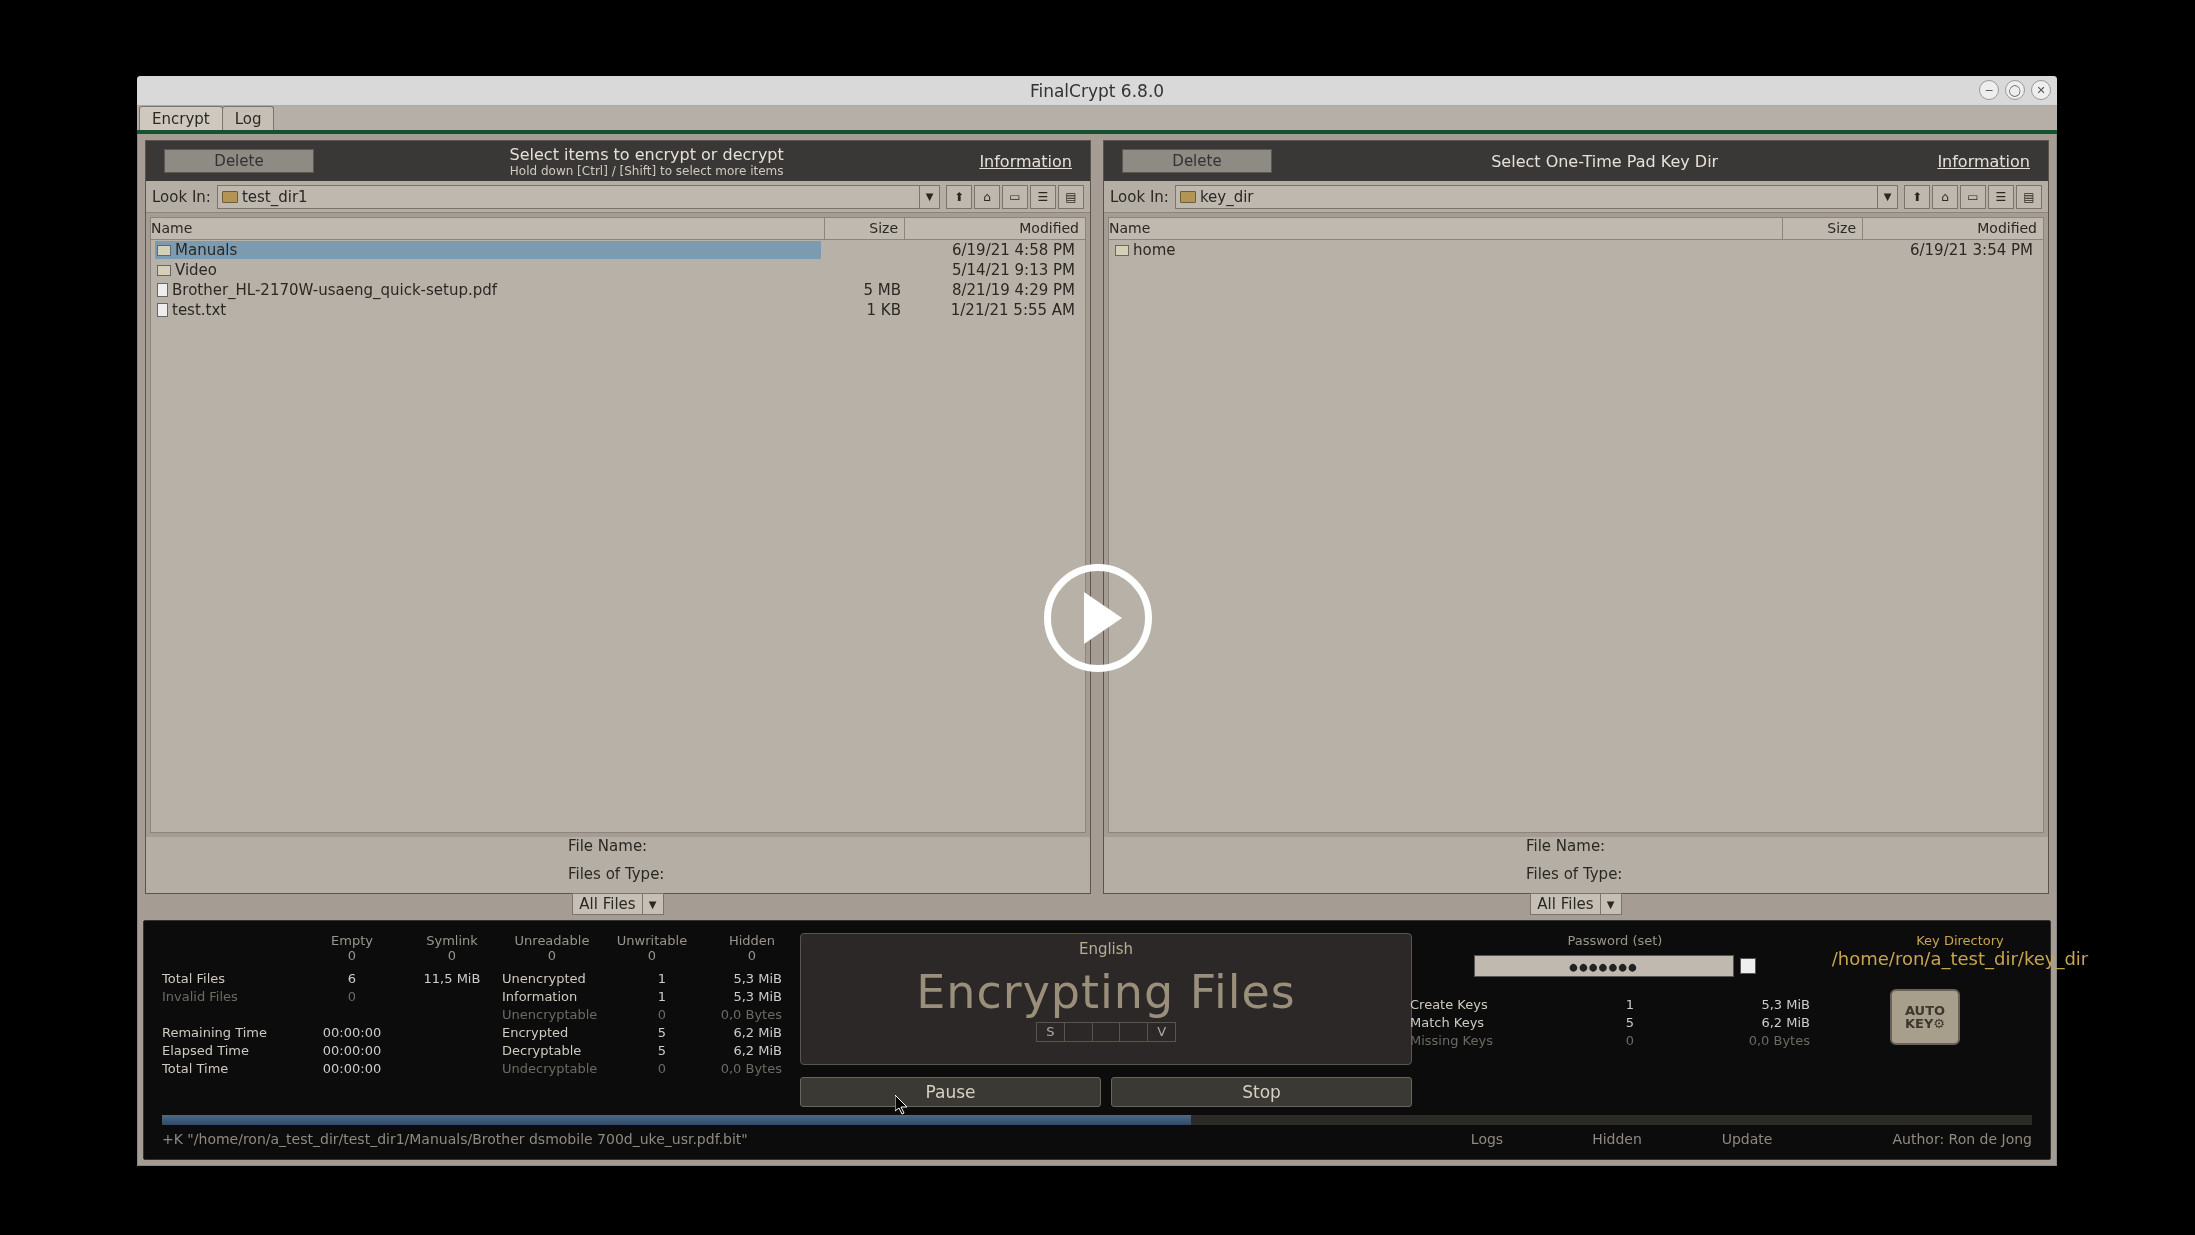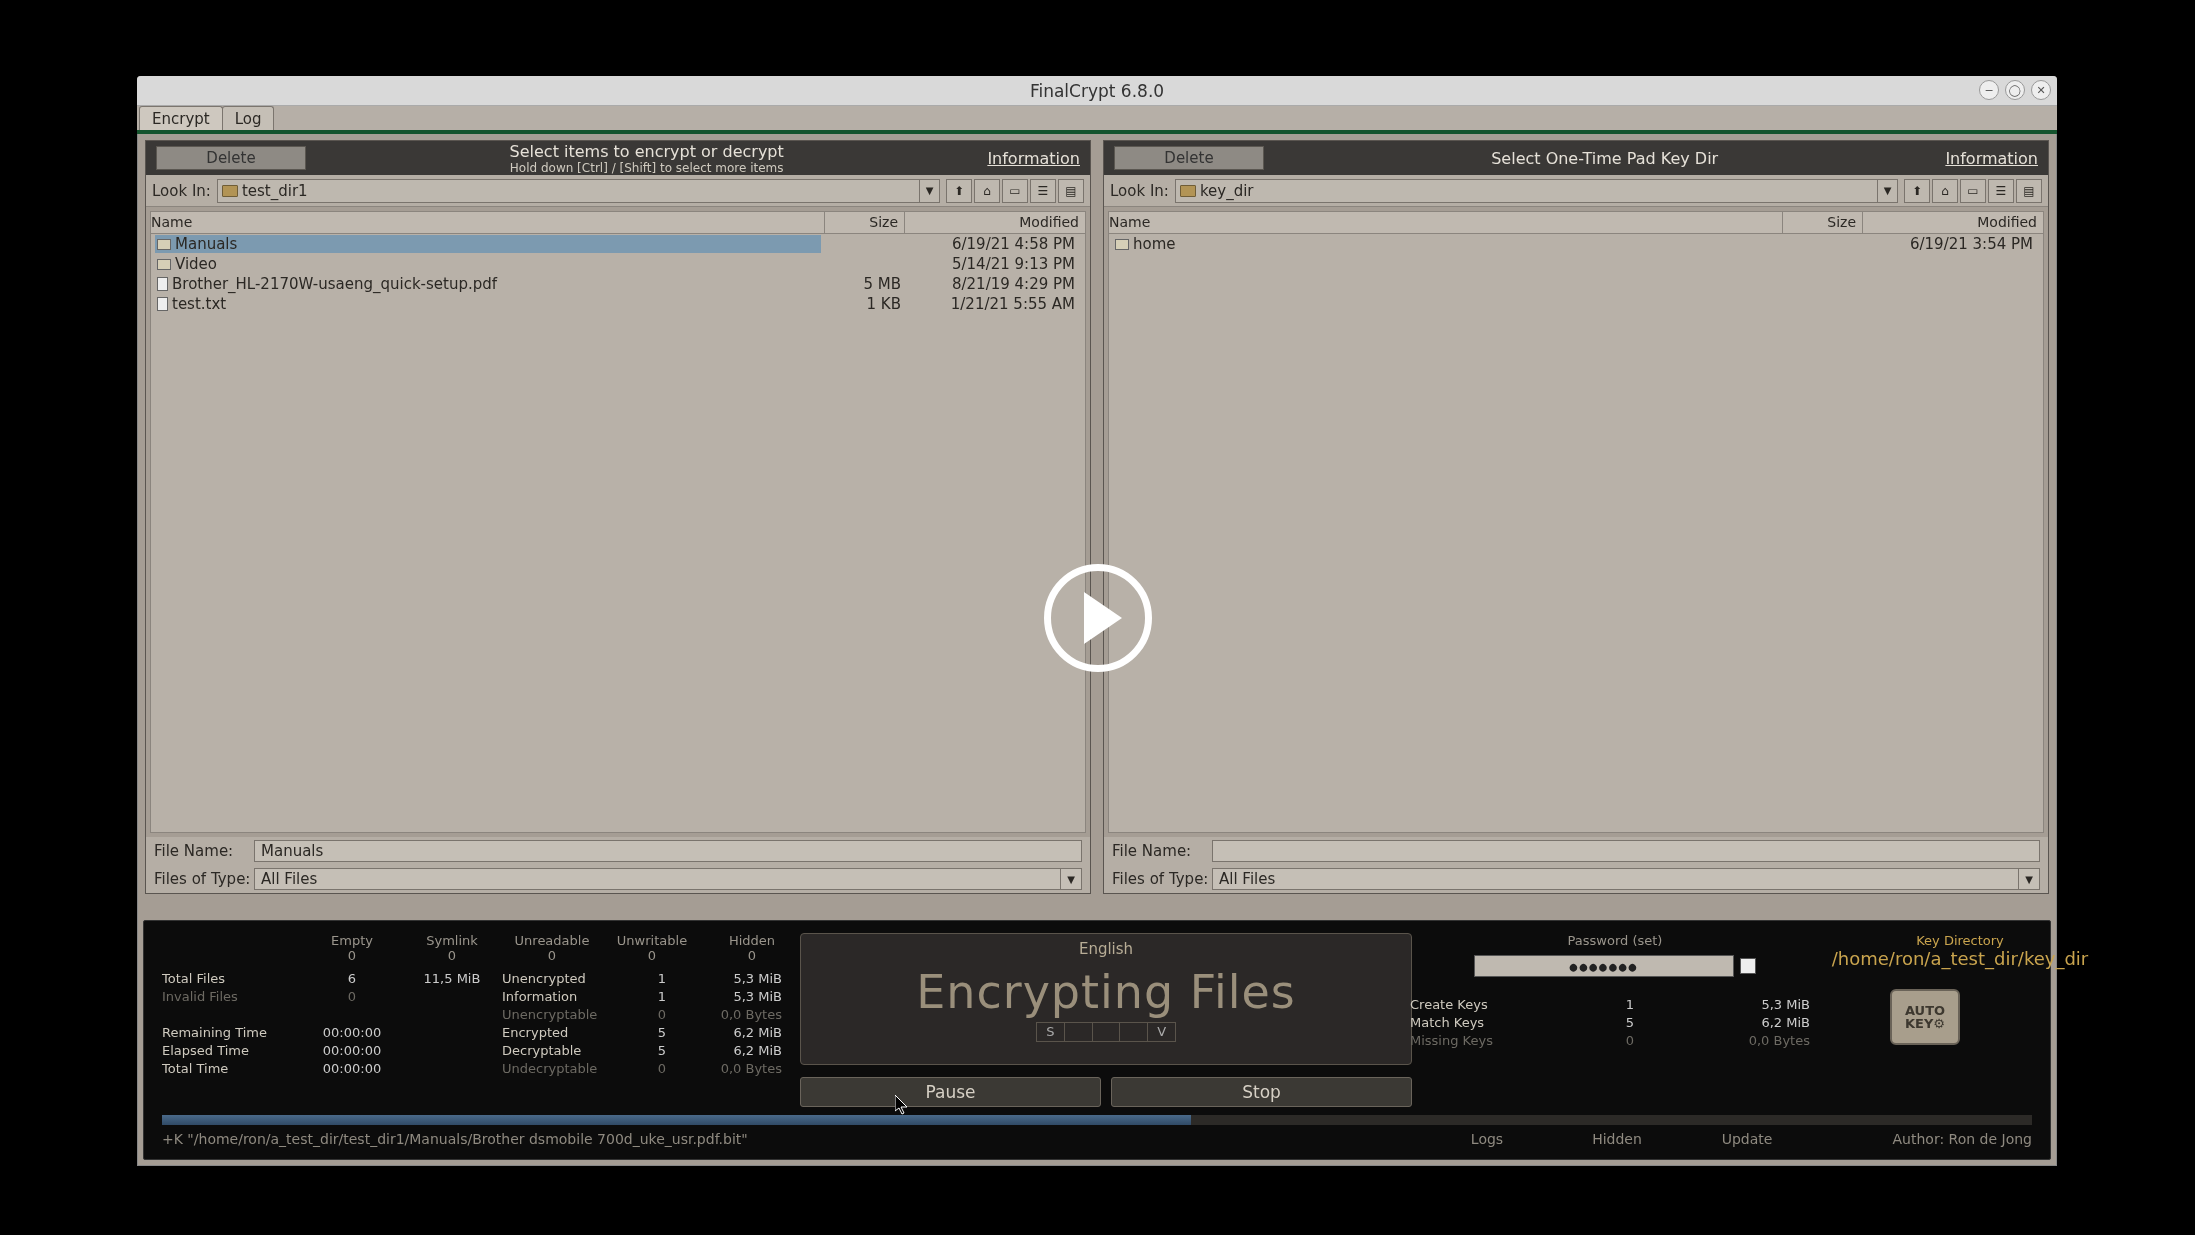--- a/index.html
+++ b/index.html
@@ -38,22 +38,22 @@
     display:flex;align-items:center;justify-content:center;font-size:11px;color:#555;}
   
   .tabstrip{height:28px;background:var(--tab-bg);display:flex;align-items:flex-end;gap:0;padding:0 2px;
     border-bottom:4px solid #14532d;}
   .tab{height:24px;padding:3px 12px 0;background:#c5bfb6;border:1px solid #7b756e;border-bottom:none;
     font-size:15px;border-radius:3px 3px 0 0;margin-right:-1px;}
   .tab.active{background:#cec8bf;}
   
   .twin{display:flex;gap:12px;padding:6px 8px 0;height:760px;}
   .panel{flex:1;display:flex;flex-direction:column;border:1px solid #5a5550;}
-  .panel-hdr{height:34px;background:var(--panel-header);display:flex;align-items:center;gap:12px;
-    padding:0 10px;color:#e6e1d8;}
+  .panel-hdr{height:40px;background:var(--panel-header);display:flex;align-items:center;gap:12px;
+    padding:0 18px;color:#e6e1d8;}
   .delbtn{width:150px;height:24px;background:var(--btn-grey);border:1px solid #5b5751;color:#333;
     display:flex;align-items:center;justify-content:center;font-size:15px;}
   .panel-title{flex:1;text-align:center;font-size:16px;}
   .info-link{color:#e6e1d8;text-decoration:underline;font-size:16px;}
   
   .lookin{height:32px;background:var(--panel-inner);display:flex;align-items:center;gap:6px;
     padding:0 6px;border-bottom:1px solid #8b857e;}
   .lookin-lbl{font-size:15px;white-space:nowrap;}
   .lookin-field{flex:1;height:24px;background:#beb8af;border:1px solid #7a746d;display:flex;align-items:center;
     padding:0 4px;gap:4px;font-size:15px;}
@@ -70,22 +70,22 @@
   .col-size{width:80px;text-align:right;padding:2px 6px;border-right:1px solid #8b857e;}
   .col-mod{width:180px;text-align:right;padding:2px 6px;}
   .file-row{display:flex;height:20px;font-size:15px;padding:0 4px;align-items:center;}
   .file-row.sel .fname{background:#7c9ab0;}
   .fname{flex:1;display:flex;align-items:center;gap:4px;padding:0 2px;}
   .fsize{width:80px;text-align:right;}
   .fmod{width:180px;text-align:right;padding-right:6px;}
   .file-ico{width:14px;height:11px;border:1px solid #666;display:inline-block;background:#d6cfb7;}
   .doc-ico{width:11px;height:14px;border:1px solid #666;display:inline-block;background:#eee;}
   
-  .field-row{height:28px;background:var(--panel-inner);display:flex;align-items:center;
-    padding:0 8px;}
+  .field-row{height:28px;background:var(--panel-inner);display:flex;align-items:center;gap:10px;
+    padding:0 8px;flex-direction:column;}
   .field-row label{font-size:15px;min-width:100px;}
   .txtfield{flex:1;height:22px;background:#c5bfb6;border:1px solid #7a746d;padding:0 6px;font-size:15px;
     display:flex;align-items:center;}
   .combo{display:flex;flex:1;}
   .combo .txtfield{border-right:none;}
   .combo-arrow{width:22px;height:22px;background:#c5bfb6;border:1px solid #7a746d;display:flex;
     align-items:center;justify-content:center;font-size:10px;}
   
   .darkzone{position:absolute;left:6px;right:6px;bottom:6px;height:240px;background:#0c0c0c;
     border:1px solid #333;border-radius:2px;padding:6px;}

